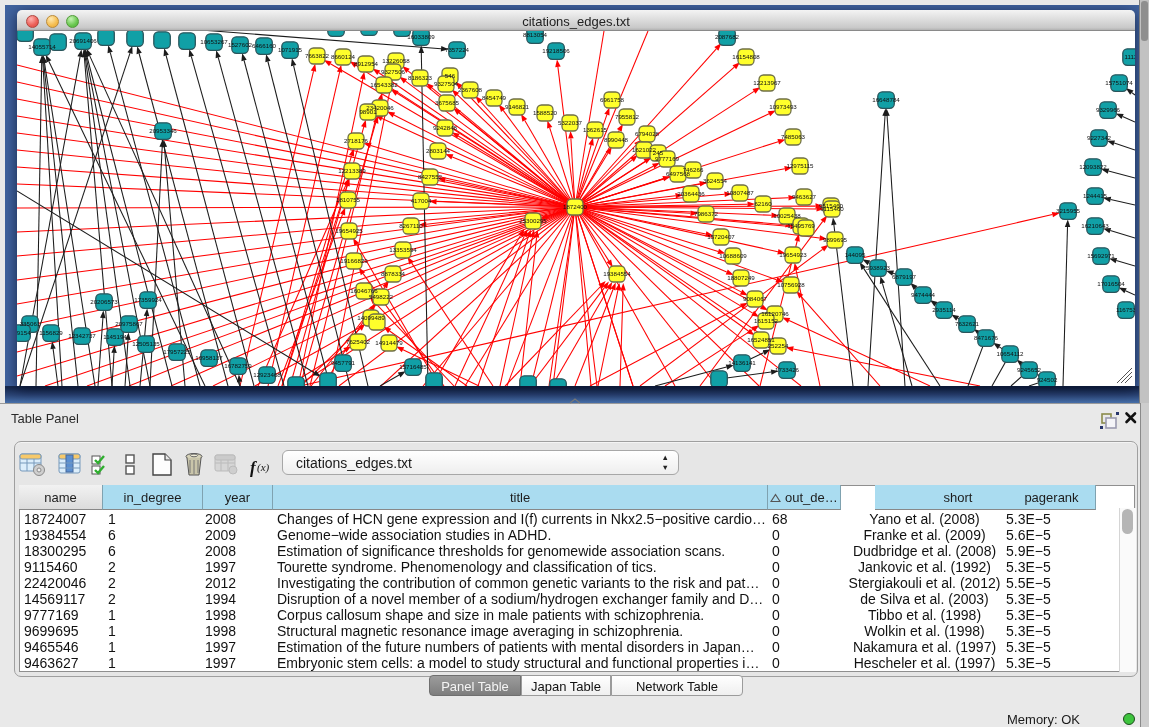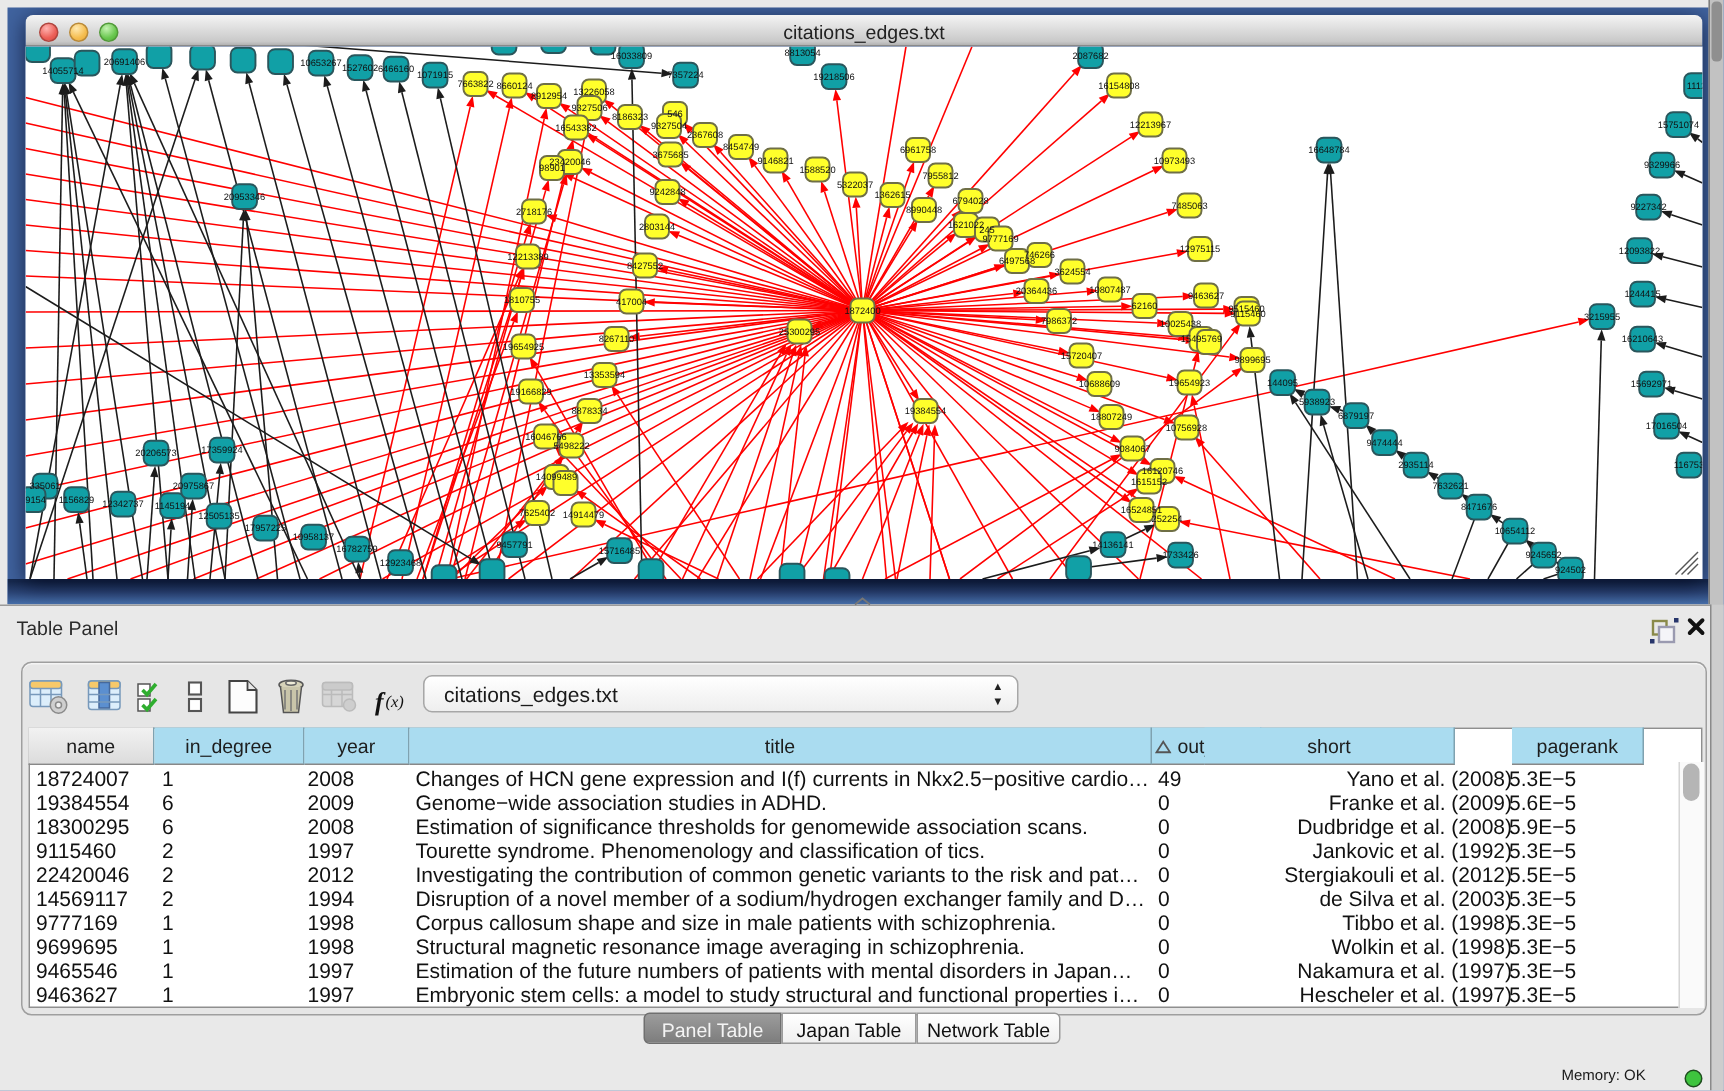--- a/index.html
+++ b/index.html
@@ -27,28 +27,28 @@
  border:1px solid #a7a7a7;border-radius:6px;box-sizing:border-box;font-size:14px;color:#1a1a1a}
 .combo .lb{position:absolute;left:13px;top:4px}
 .combo .ar{position:absolute;right:9px;top:2px;font-size:7.5px;color:#222;line-height:10px;text-align:center}
 .table{position:absolute;left:19px;top:81px;width:1116px;height:187px;background:#fff;
  border:1px solid #8f8f8f;box-sizing:border-box}
 .hdr{position:absolute;left:19px;top:81px;height:26px;font-size:13px;color:#1d1d1d}
 .hc{position:absolute;top:0;height:25px;background:#aadcf0;border-right:1px solid #7fa2b0;
  border-bottom:1px solid #888;box-sizing:border-box;text-align:center;line-height:25px}
 .row{position:absolute;height:16px;font-size:14px;color:#111;white-space:nowrap}
 .c{position:absolute;top:0}
-.ctr{text-align:right}
+.ctr{text-align:center}
 .vsb{position:absolute;left:1119px;top:104px;width:16px;height:164px;background:#fafafa;border-left:1px solid #d5d5d5}
 .vsb .th{position:absolute;left:2px;top:1px;width:11px;height:25px;background:#b5b5b5;border-radius:6px}
 .tabs{position:absolute;left:429px;top:271px;height:21px;font-size:13px}
 .tab{position:absolute;top:0;height:21px;line-height:21px;text-align:center;box-sizing:border-box;
  background:linear-gradient(#ffffff,#efefef);border:1px solid #9b9b9b;color:#111}
 .tab.sel{background:linear-gradient(#9c9c9c,#7d7d7d);color:#f4f4f4;border-color:#6f6f6f}
-.mem{position:absolute;left:1041px;top:308px;font-size:10px;color:#1a1a1a}
+.mem{position:absolute;left:1007px;top:308px;font-size:13px;color:#1a1a1a}
 .memdot{position:absolute;left:1123px;top:309px;width:10px;height:10px;border-radius:50%;
  background:#3ec43e;border:1.5px solid #1e4d1e}
 .edge-strip{position:absolute;left:1140px;top:403px;width:9px;height:324px;background:#cdcdcd;border-left:1px solid #8a8a8a}
 </style></head><body>
 <div class="desktop">
  <div class="deskshadow"></div>
  <div class="win">
   <div class="canvas">
         <svg width="1118" height="355" viewBox="0 0 1118 355" style="position:absolute;left:0;top:0" font-family="Liberation Sans, sans-serif">
           <line x1="558.0" y1="176.0" x2="0.0" y2="34.0" stroke="#ff0000" stroke-width="1.05"></line>
@@ -771,29 +771,29 @@
     </div>
  <div class="table"></div>
  <div class="hdr">
   <div class="hc" style="left:0px;width:84px;background:linear-gradient(#f2f2f2,#dcdcdc)">name</div>
   <div class="hc" style="left:84px;width:100px">in_degree</div>
   <div class="hc" style="left:184px;width:70px">year</div>
   <div class="hc" style="left:254px;width:495px">title</div>
   <div class="hc" style="left:749px;width:73px"><svg width="11" height="10" style="vertical-align:-1px">
           <path d="M5.5 1.5 L10 8.5 L1 8.5 Z" fill="none" stroke="#555" stroke-width="1.2"></path>
         </svg> out_de…</div>
-  <div class="hc" style="left:784px;width:167px">short</div>
+  <div class="hc" style="left:856px;width:167px">short</div>
   <div class="hc" style="left:989px;width:88px">pagerank</div>
  </div>
  <div class="row" style="top:107px">
       <span class="c" style="left:24px">18724007</span>
       <span class="c" style="left:108px">1</span>
       <span class="c" style="left:205px">2008</span>
       <span class="c" style="left:277px">Changes of HCN gene expression and I(f) currents in Nkx2.5−positive cardio…</span>
-      <span class="c" style="left:772px">49</span>
+      <span class="c" style="left:772px">68</span>
       <span class="c ctr" style="left:841px;width:167px">Yano et al. (2008)</span>
       <span class="c" style="left:1006px">5.3E−5</span>
     </div>
     <div class="row" style="top:123px">
       <span class="c" style="left:24px">19384554</span>
       <span class="c" style="left:108px">6</span>
       <span class="c" style="left:205px">2009</span>
       <span class="c" style="left:277px">Genome−wide association studies in ADHD.</span>
       <span class="c" style="left:772px">0</span>
       <span class="c ctr" style="left:841px;width:167px">Franke et al. (2009)</span>
@@ -870,17 +870,17 @@
       <span class="c" style="left:772px">0</span>
       <span class="c ctr" style="left:841px;width:167px">Hescheler et al. (1997)</span>
       <span class="c" style="left:1006px">5.3E−5</span>
     </div>
  <div class="vsb">
       <div class="th"></div>
     </div>
  <div class="tabs">
   <div class="tab sel" style="left:0;width:92px;border-radius:4px 0 0 4px">Panel Table</div>
   <div class="tab" style="left:92px;width:90px">Japan Table</div>
-  <div class="tab" style="left:182px;width:96px;border-radius:0 4px 4px 0">Network Table</div>
+  <div class="tab" style="left:182px;width:132px;border-radius:0 4px 4px 0">Network Table</div>
  </div>
  <div class="mem">Memory: OK</div>
     <div class="memdot"></div>
 </div>
 <div class="edge-strip"></div>
 </body></html>

